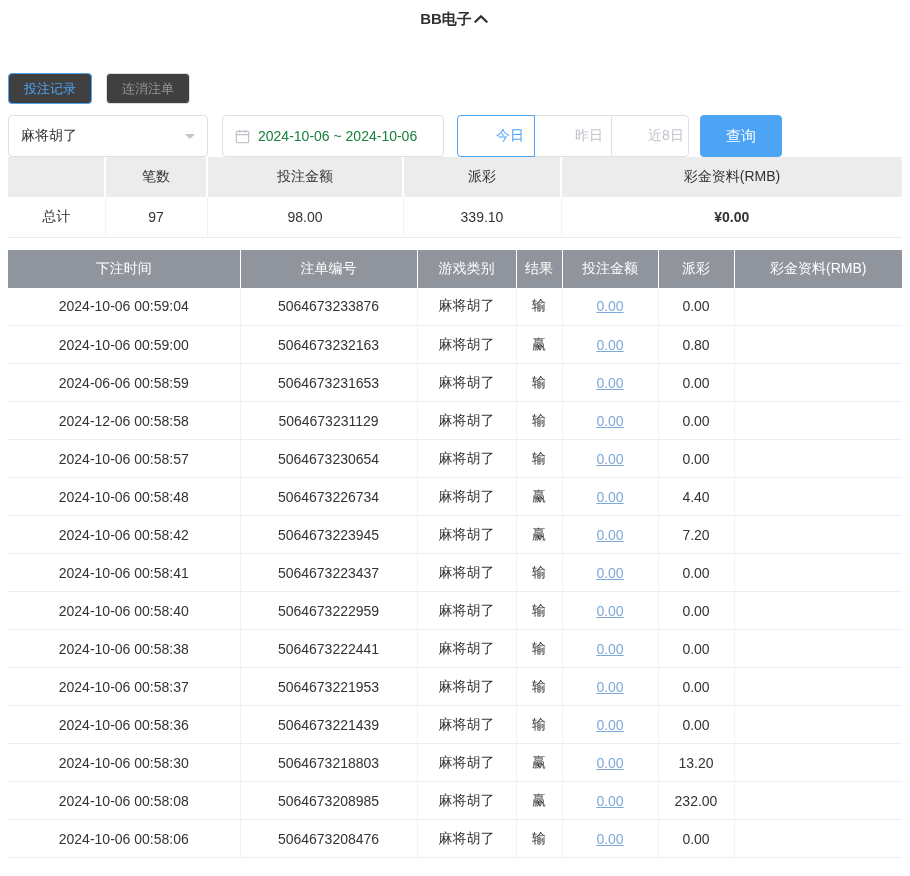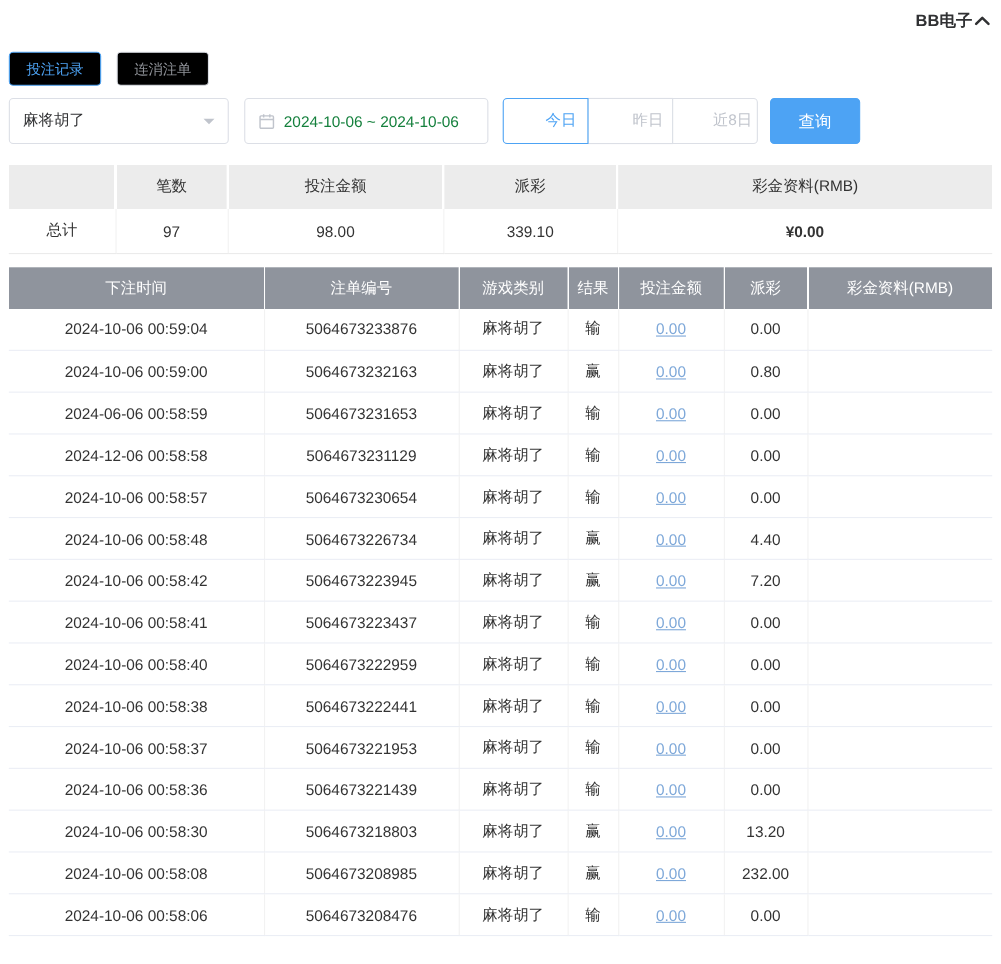--- a/index.html
+++ b/index.html
@@ -1,26 +1,26 @@
 <!DOCTYPE html>
 <html style="--accent: #4da3f4; --link: #7ea8d9; --table-header-bg: #8f949d;"><head>
 <meta charset="utf-8">
 <style>
   * { margin:0; padding:0; box-sizing:border-box; }
   html, body { width:910px; height:876px; overflow:hidden; background:#fff; }
   body { font-family:"Liberation Sans","DejaVu Sans",sans-serif; color:#333; }
   .page { padding:6px 8px 0 8px; }
 
-  .panel-header { display:flex; justify-content:flex-end; align-items:center; height:26px; }
+  .panel-header { display:flex; justify-content:center; align-items:center; height:26px; }
   .title { font-size:15px; font-weight:bold; color:#303133; }
   .collapse-btn { cursor:pointer; display:flex; align-items:center; }
 
   .tabs { margin-top:15px; display:flex; gap:14px; }
-  .tab { background:#000000; border:1px solid #dcdfe6; color:#909399; font-size:13px;
-         padding:8px 15px; border-radius:4px; cursor:pointer; font-family:Liberation Serif, serif; line-height:1; }
+  .tab { background:#404040; border:1px solid #dcdfe6; color:#909399; font-size:13px;
+         padding:8px 15px; border-radius:4px; cursor:pointer; font-family:Liberation Serif, serif; line-height:1;margin-top:26px; }
   .tab.active { border-color:var(--accent); color:var(--accent); }
 
   .filters { margin-top:11px; display:flex; align-items:center; }
   .select { width:200px; height:42px; border:1px solid #dcdfe6; border-radius:4px;
             display:flex; align-items:center; justify-content:space-between;
             padding:0 12px; font-size:14px; color:#303133; cursor:pointer; background:#fff; }
   .caret { width:0; height:0; border:5px solid transparent; border-top-color:#c0c4cc; margin-top:5px; }
   .date-input { margin-left:14px; width:222px; height:42px; border:1px solid #dcdfe6; border-radius:4px;
                 display:flex; align-items:center; gap:8px; padding:0 12px; font-size:14px;
                 color:#15803d; cursor:pointer; background:#fff; white-space:nowrap; }
@@ -30,21 +30,21 @@
   .range-btn + .range-btn { margin-left:-1px;padding-left:32px; }
   .range-btn:first-child { border-radius:4px 0 0 4px;padding-left:28px; }
   .range-btn:last-child { border-radius:0 4px 4px 0; }
   .range-btn.active { color:var(--accent); border-color:var(--accent); position:relative; z-index:1; }
   .search-btn { margin-left:11px; width:82px; height:42px; background:var(--accent); border:1px solid var(--accent);
                 color:#fff; font-size:15px; border-radius:4px; cursor:pointer; font-family:inherit; }
 
   table { border-collapse:collapse; width:100%; table-layout:fixed; }
   th, td { overflow:hidden; white-space:nowrap; }
 
-  .summary-table { margin-top:19px; }
+  .summary-table { }
   .summary-table th { background:#ececec; font-weight:normal; font-size:14px; color:#333;
                       height:40px; text-align:center; border-right:2px solid #fff; }
   .summary-table th:last-child { border-right:none; }
   .summary-table td { height:40px; text-align:center; font-size:14px; color:#333;
                       border-bottom:1px solid #ebebeb; border-right:1px solid #f2f2f2; }
   .summary-table td:last-child { border-right:none;font-weight:bold; }
 
   .bet-table { margin-top:12px; }
   .bet-table th { background:var(--table-header-bg); color:#fff; font-weight:normal; font-size:14px;
                   height:38px; text-align:center; border-right:1px solid rgba(255,255,255,0.35); }

